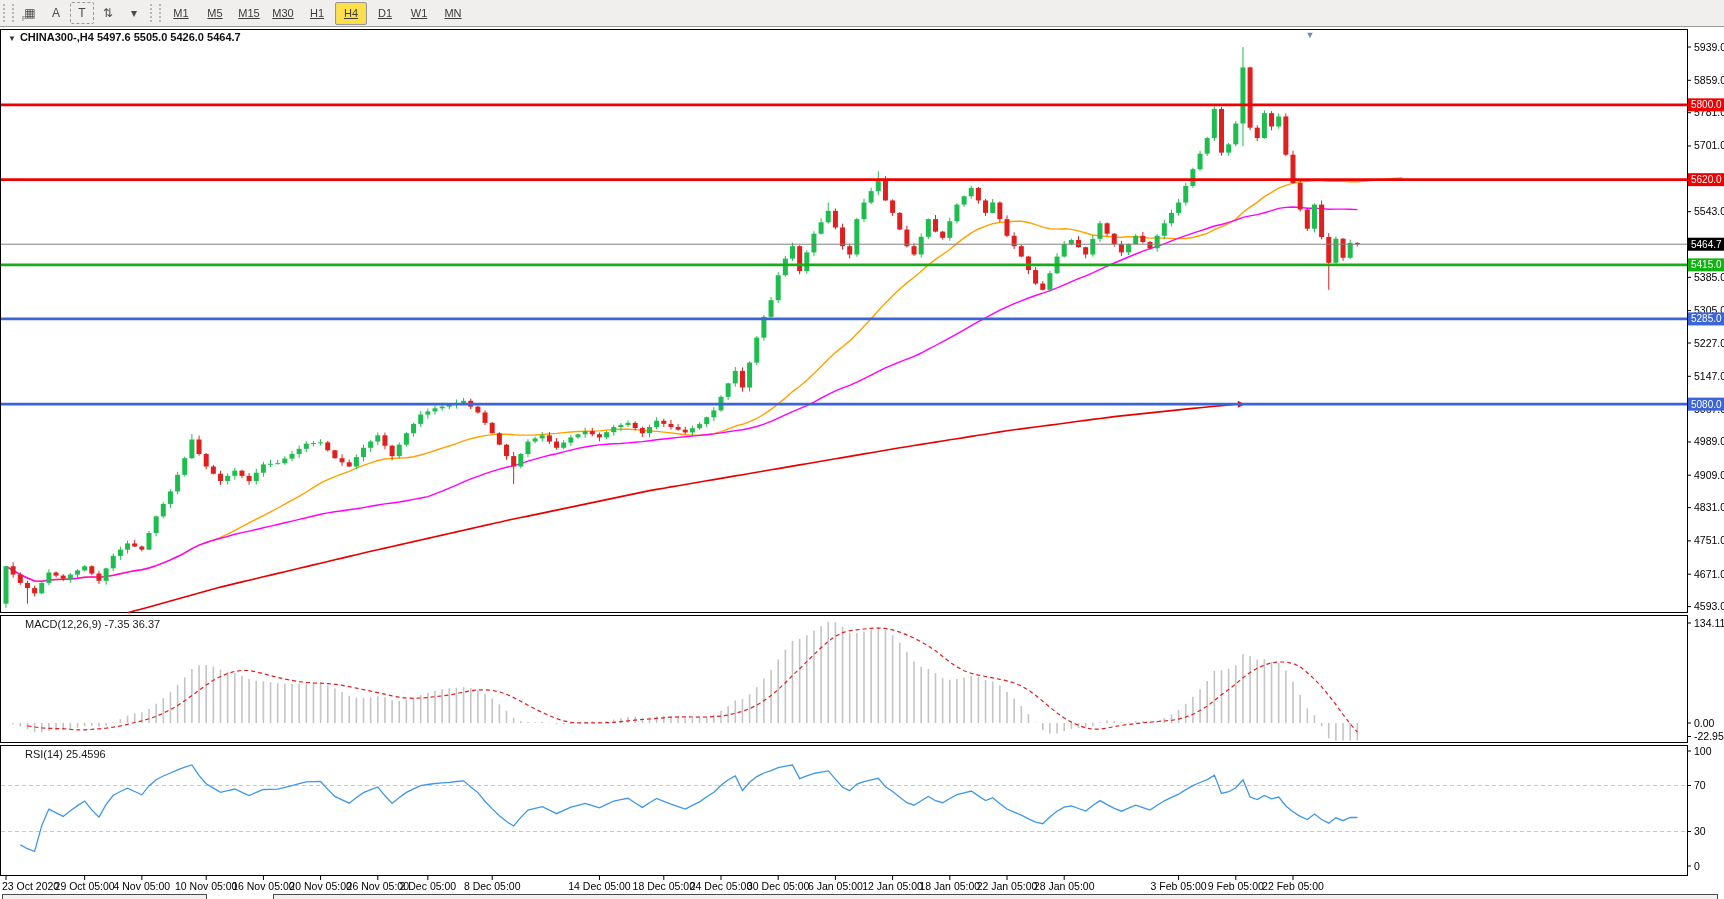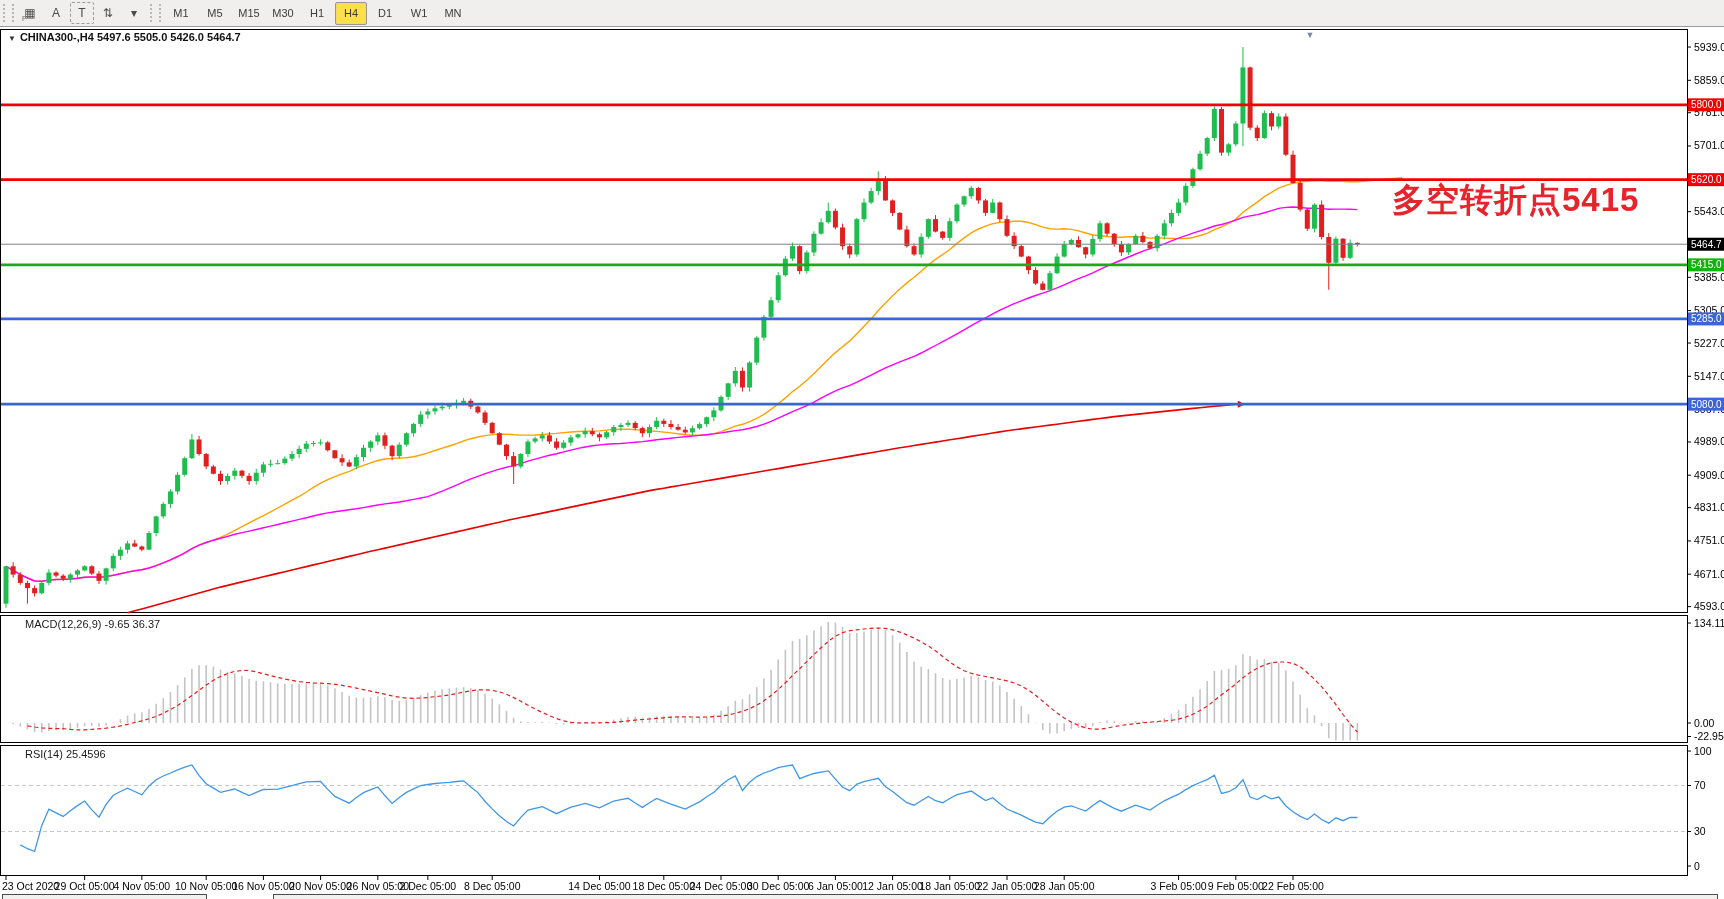--- a/index.html
+++ b/index.html
@@ -7,21 +7,21 @@
   
   .toolbar{position:absolute;left:0;top:0;width:1724px;height:27px;background:#f0efed;
     border-bottom:1px solid #9a9a9a;display:flex;align-items:center;box-sizing:border-box;}
   .grip{width:7px;height:18px;margin:0 3px;border-left:2px dotted #b8b6b2;border-right:2px dotted #b8b6b2;}
   .tools,.tfs{display:flex;align-items:center;height:27px;}
   .icon-btn{min-width:22px;height:20px;margin:0 1px;display:flex;align-items:center;justify-content:center;
     color:#4a4a4a;font-size:12px;cursor:default;position:relative;border:1px solid transparent;border-radius:2px;}
   .icon-btn .sub{font-size:7px;position:absolute;bottom:1px;left:3px;color:#6a6a6a;}
   .icon-btn.dashedbox{border:1px dashed #9a9a9a;}
   .tf-btn{min-width:24px;height:21px;padding:0 3px;margin:16px 1px;display:flex;align-items:center;justify-content:center;
-    font-size:11px;color:#3c3c3c;border:1px solid transparent;border-radius:2px;cursor:default;}
+    font-size:11px;color:#3c3c3c;border:1px solid transparent;border-radius:2px;cursor:default;text-decoration:underline;}
   .tf-btn.active{background:#fde047;border:1px solid #979797;box-shadow:inset 0 0 2px #cfcdc9;}
   
   .chartwrap{position:absolute;left:0;top:27px;width:1515px;height:872px;background:#fff;}
   .symline{position:absolute;left:8px;top:4px;font-size:11px;font-weight:700;color:#111;z-index:5;}
   .symline .tri{font-size:8px;color:#333;margin-right:4px;}
   .annot{position:absolute;left:1392px;top:151px;font-size:33px;font-weight:700;color:#e8232b;
     letter-spacing:1px;z-index:6;white-space:nowrap;}
   .indlabel{position:absolute;left:25px;font-size:11px;color:#1a1a1a;z-index:5;}
   .indlabel.macd{top:591px;}
   .indlabel.rsi{top:721px;}
@@ -53,22 +53,21 @@
       <span class="tf-btn">D1</span>
       <span class="tf-btn">W1</span>
       <span class="tf-btn">MN</span>
     </div>
 </div>
 
 <div class="chartwrap">
   <div class="symline">
     <span class="tri">▼</span><span>CHINA300-,H4 5497.6 5505.0 5426.0 5464.7</span>
   </div>
-  <div class="annot">多空转折点5415</div>
-  <div class="indlabel macd">MACD(12,26,9) -9.65 36.37</div>
+  <div class="indlabel macd">MACD(12,26,9) -7.35 36.37</div>
   <div class="indlabel rsi">RSI(14) 25.4596</div>
   <svg id="chartsvg" width="1724" height="872">
       <g>
         <rect x="0.5" y="2.5" width="1687" height="583" fill="#fff" stroke="#000" stroke-width="1"></rect>
         <rect x="0.5" y="588.5" width="1687" height="127" fill="#fff" stroke="#000" stroke-width="1"></rect>
         <rect x="0.5" y="718.5" width="1687" height="130" fill="#fff" stroke="#000" stroke-width="1"></rect>
       </g>
       <text x="1310" y="11" font-size="9" fill="#7a8aa0" text-anchor="middle">▼</text>
       <g>
         <polyline points="6.0,539.3 13.2,543.4 20.3,547.6 27.5,551.0 34.6,554.0 41.8,554.3 48.9,553.1 56.1,552.5 63.2,552.4 70.4,552.0 77.5,551.2 84.7,550.2 91.8,549.9 99.0,550.2 106.1,549.6 113.3,548.3 120.4,546.8 127.6,545.1 134.7,543.8 141.8,542.7 149.0,541.0 156.2,538.6 163.3,535.9 170.5,532.9 177.6,529.5 184.8,525.8 191.9,521.6 199.1,518.2 206.2,515.5 213.4,513.2 220.5,510.3 227.7,507.1 234.8,503.3 242.0,499.6 249.1,495.8 256.3,492.2 263.4,488.6 270.6,484.8 277.7,481.0 284.9,477.1 292.0,473.2 299.2,469.3 306.3,465.0 313.4,460.4 320.6,456.2 327.8,452.7 334.9,449.6 342.1,446.9 349.2,444.3 356.4,441.2 363.5,438.3 370.7,435.8 377.8,433.5 385.0,432.0 392.1,431.4 399.3,431.0 406.4,430.7 413.6,429.7 420.7,428.0 427.9,425.9 435.0,423.5 442.2,421.2 449.3,419.0 456.5,416.6 463.6,413.9 470.8,411.7 477.9,410.0 485.1,408.6 492.2,407.6 499.4,407.1 506.5,407.2 513.7,407.8 520.8,408.1 528.0,408.1 535.1,408.0 542.3,407.5 549.4,406.9 556.6,406.4 563.7,405.6 570.9,405.0 578.0,404.5 585.1,404.2 592.3,404.1 599.5,403.9 606.6,403.1 613.8,402.5 620.9,402.2 628.1,402.2 635.2,402.6 642.4,403.3 649.5,404.0 656.6,404.4 663.8,405.1 671.0,405.9 678.1,406.8 685.3,407.7 692.4,408.2 699.6,408.3 706.7,407.7 713.9,406.6 721.0,404.6 728.2,401.8 735.3,399.1 742.5,397.3 749.6,394.7 756.8,391.5 763.9,387.3 771.1,382.4 778.2,376.8 785.4,370.9 792.5,364.6 799.7,359.3 806.8,353.2 814.0,346.4 821.1,339.4 828.3,332.2 835.4,325.6 842.6,319.7 849.7,313.9 856.9,306.8 864.0,299.3 871.2,291.7 878.3,283.5 885.5,276.0 892.6,268.8 899.8,262.0 906.9,255.9 914.1,250.3 921.2,244.3 928.4,237.9 935.5,232.4 942.7,227.5 949.8,222.5 957.0,216.4 964.1,210.9 971.3,205.9 978.4,202.0 985.6,199.1 992.7,196.7 999.9,195.4 1007.0,195.0 1014.2,194.2 1021.3,194.3 1028.5,195.5 1035.6,197.6 1042.8,200.2 1049.9,201.7 1057.0,202.1 1064.2,201.7 1071.4,202.4 1078.5,203.9 1085.7,206.0 1092.8,208.0 1100.0,208.8 1107.1,209.5 1114.3,210.0 1121.4,210.2 1128.5,209.8 1135.7,209.8 1142.9,210.5 1150.0,211.1 1157.2,211.0 1164.3,211.1 1171.5,211.4 1178.6,211.6 1185.8,211.5 1192.9,210.5 1200.0,208.5 1207.2,206.4 1214.4,202.7 1221.5,199.9 1228.7,196.5 1235.8,192.1 1243.0,185.3 1250.1,180.1 1257.3,175.1 1264.4,169.7 1271.5,165.4 1278.7,161.1 1285.9,158.3 1293.0,156.2 1300.2,154.7 1307.3,154.3 1314.5,153.7 1321.6,153.8 1328.8,154.4 1335.9,154.0 1343.0,154.4 1350.2,154.7 1357.4,154.7 1402.4,150.7" fill="none" stroke="#ffa200" stroke-width="1.4"></polyline>

